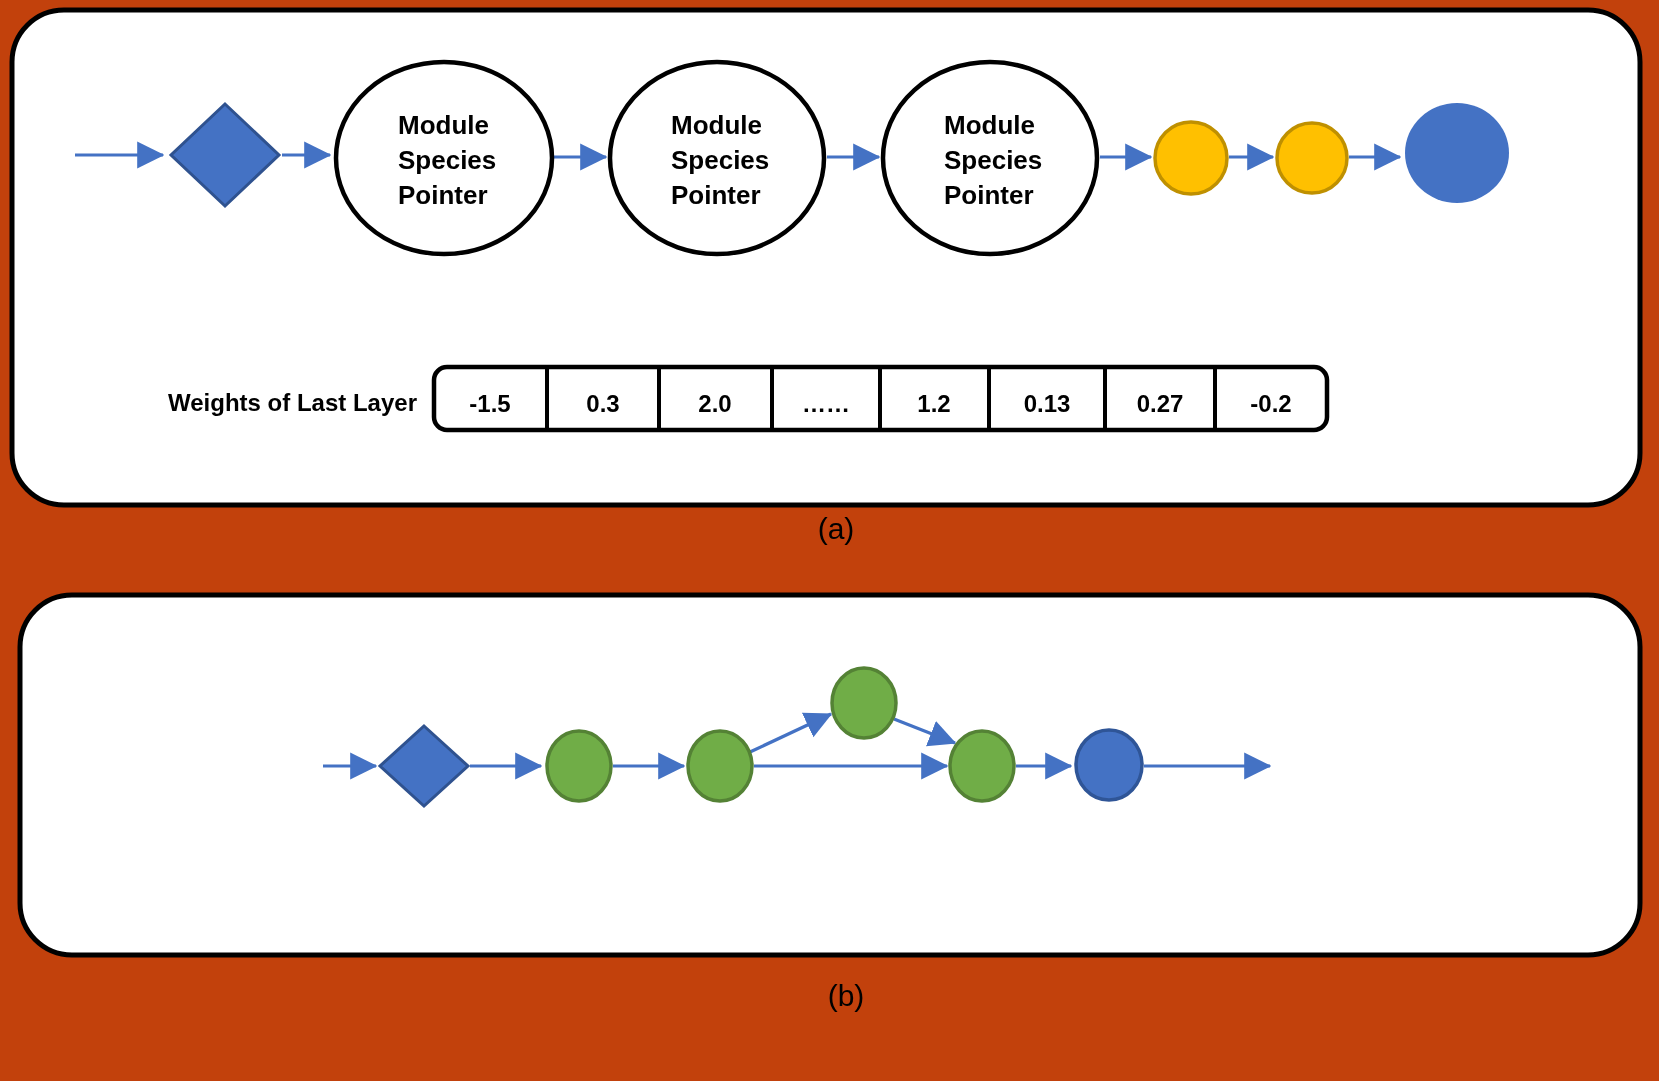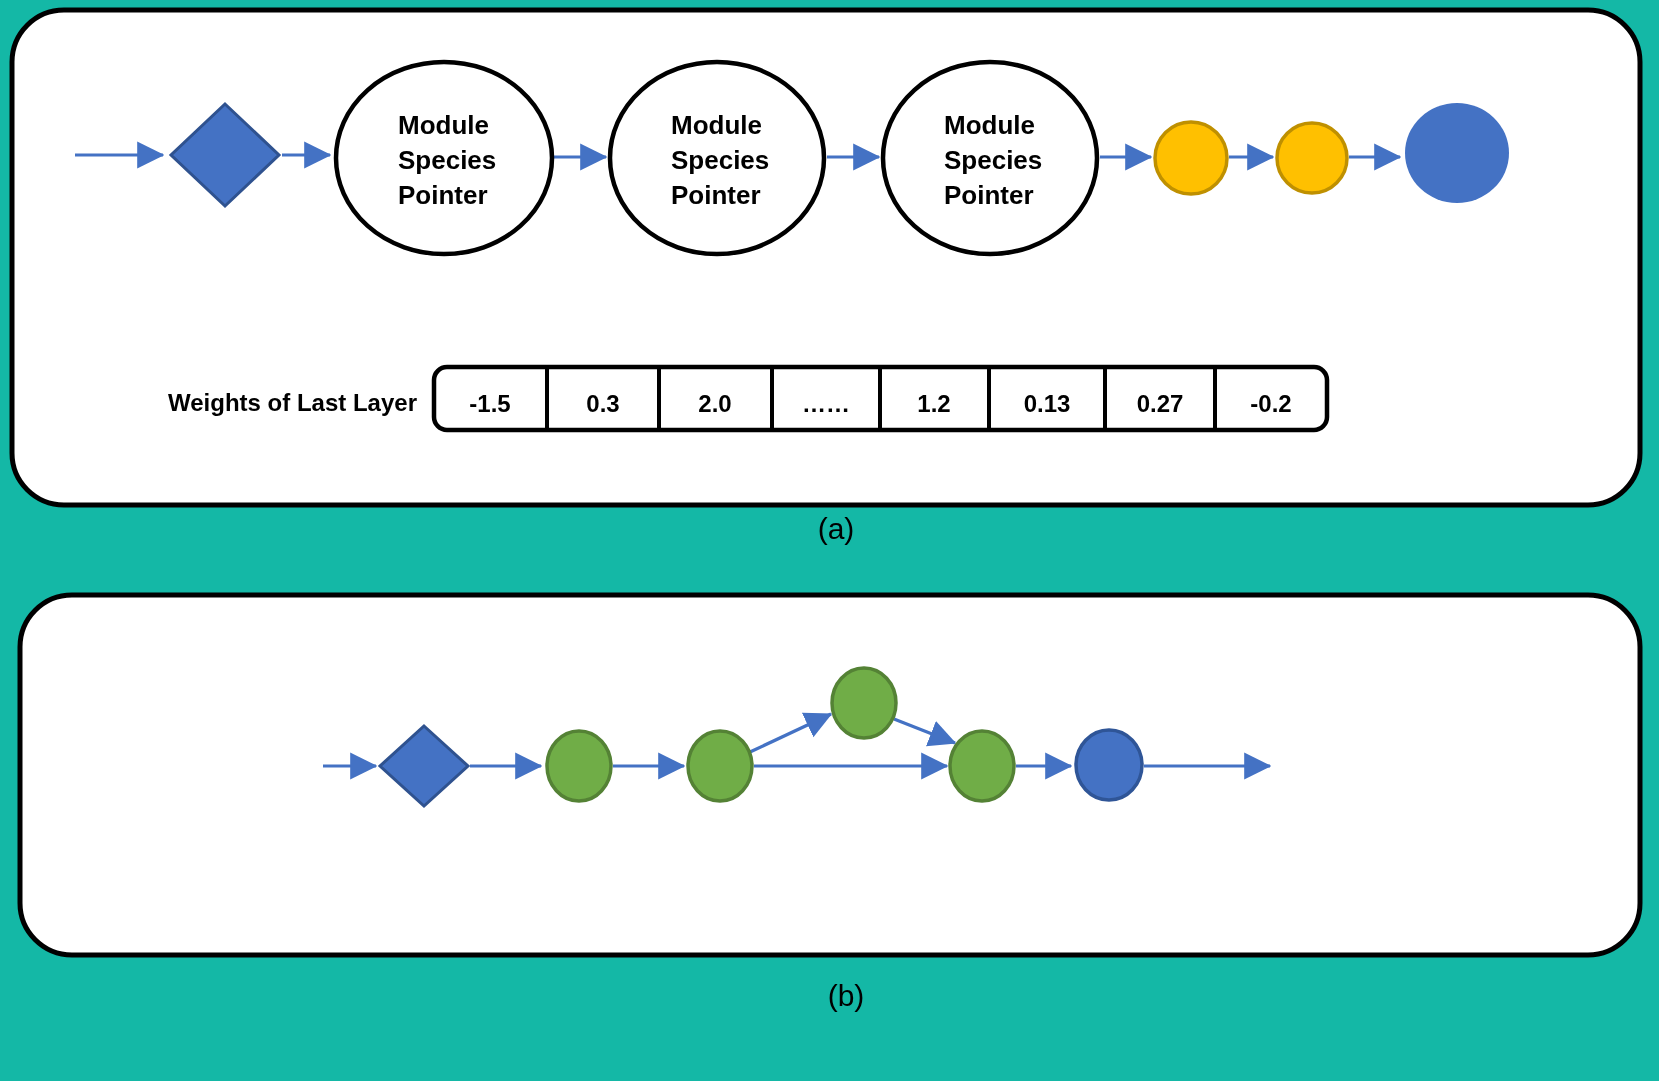--- a/index.html
+++ b/index.html
@@ -1,16 +1,16 @@
 <!DOCTYPE html>
 <html style="--arrow-blue: #4472C4; --diamond-fill: #4472C4; --diamond-stroke: #2F528F; --orange-fill: #FFC000; --orange-stroke: #BF9000; --green-fill: #70AD47; --green-stroke: #548235; --blue-node-fill: #4472C4; --blue-node-stroke: #2F5597; --outline: #000000;"><head>
 <meta charset="utf-8">
 <style>
   html,body{margin:0;padding:0;background:#ffffff;}
-  .canvas{position:relative;width:1659px;height:1081px;background:#14b8a6;overflow:hidden;
+  .canvas{position:relative;width:1659px;height:1081px;background:#c2410c;overflow:hidden;
           font-family:"Liberation Sans",sans-serif;}
   svg{display:block;}
 
   .panel-outline{fill:#ffffff;stroke:var(--outline,#000000);stroke-width:5;}
   .flow-line{stroke:var(--arrow-blue,#4472C4);stroke-width:3.2;fill:none;}
   .arrowhead{fill:var(--arrow-blue,#4472C4);}
   .diamond{fill:var(--diamond-fill,#4472C4);stroke:var(--diamond-stroke,#2F528F);stroke-width:3;}
   .module-ellipse{fill:#ffffff;stroke:var(--outline,#000000);stroke-width:4.5;}
   .orange-node{fill:var(--orange-fill,#FFC000);stroke:var(--orange-stroke,#BF9000);stroke-width:3.5;}
   .green-node{fill:var(--green-fill,#70AD47);stroke:var(--green-stroke,#548235);stroke-width:3.5;}

